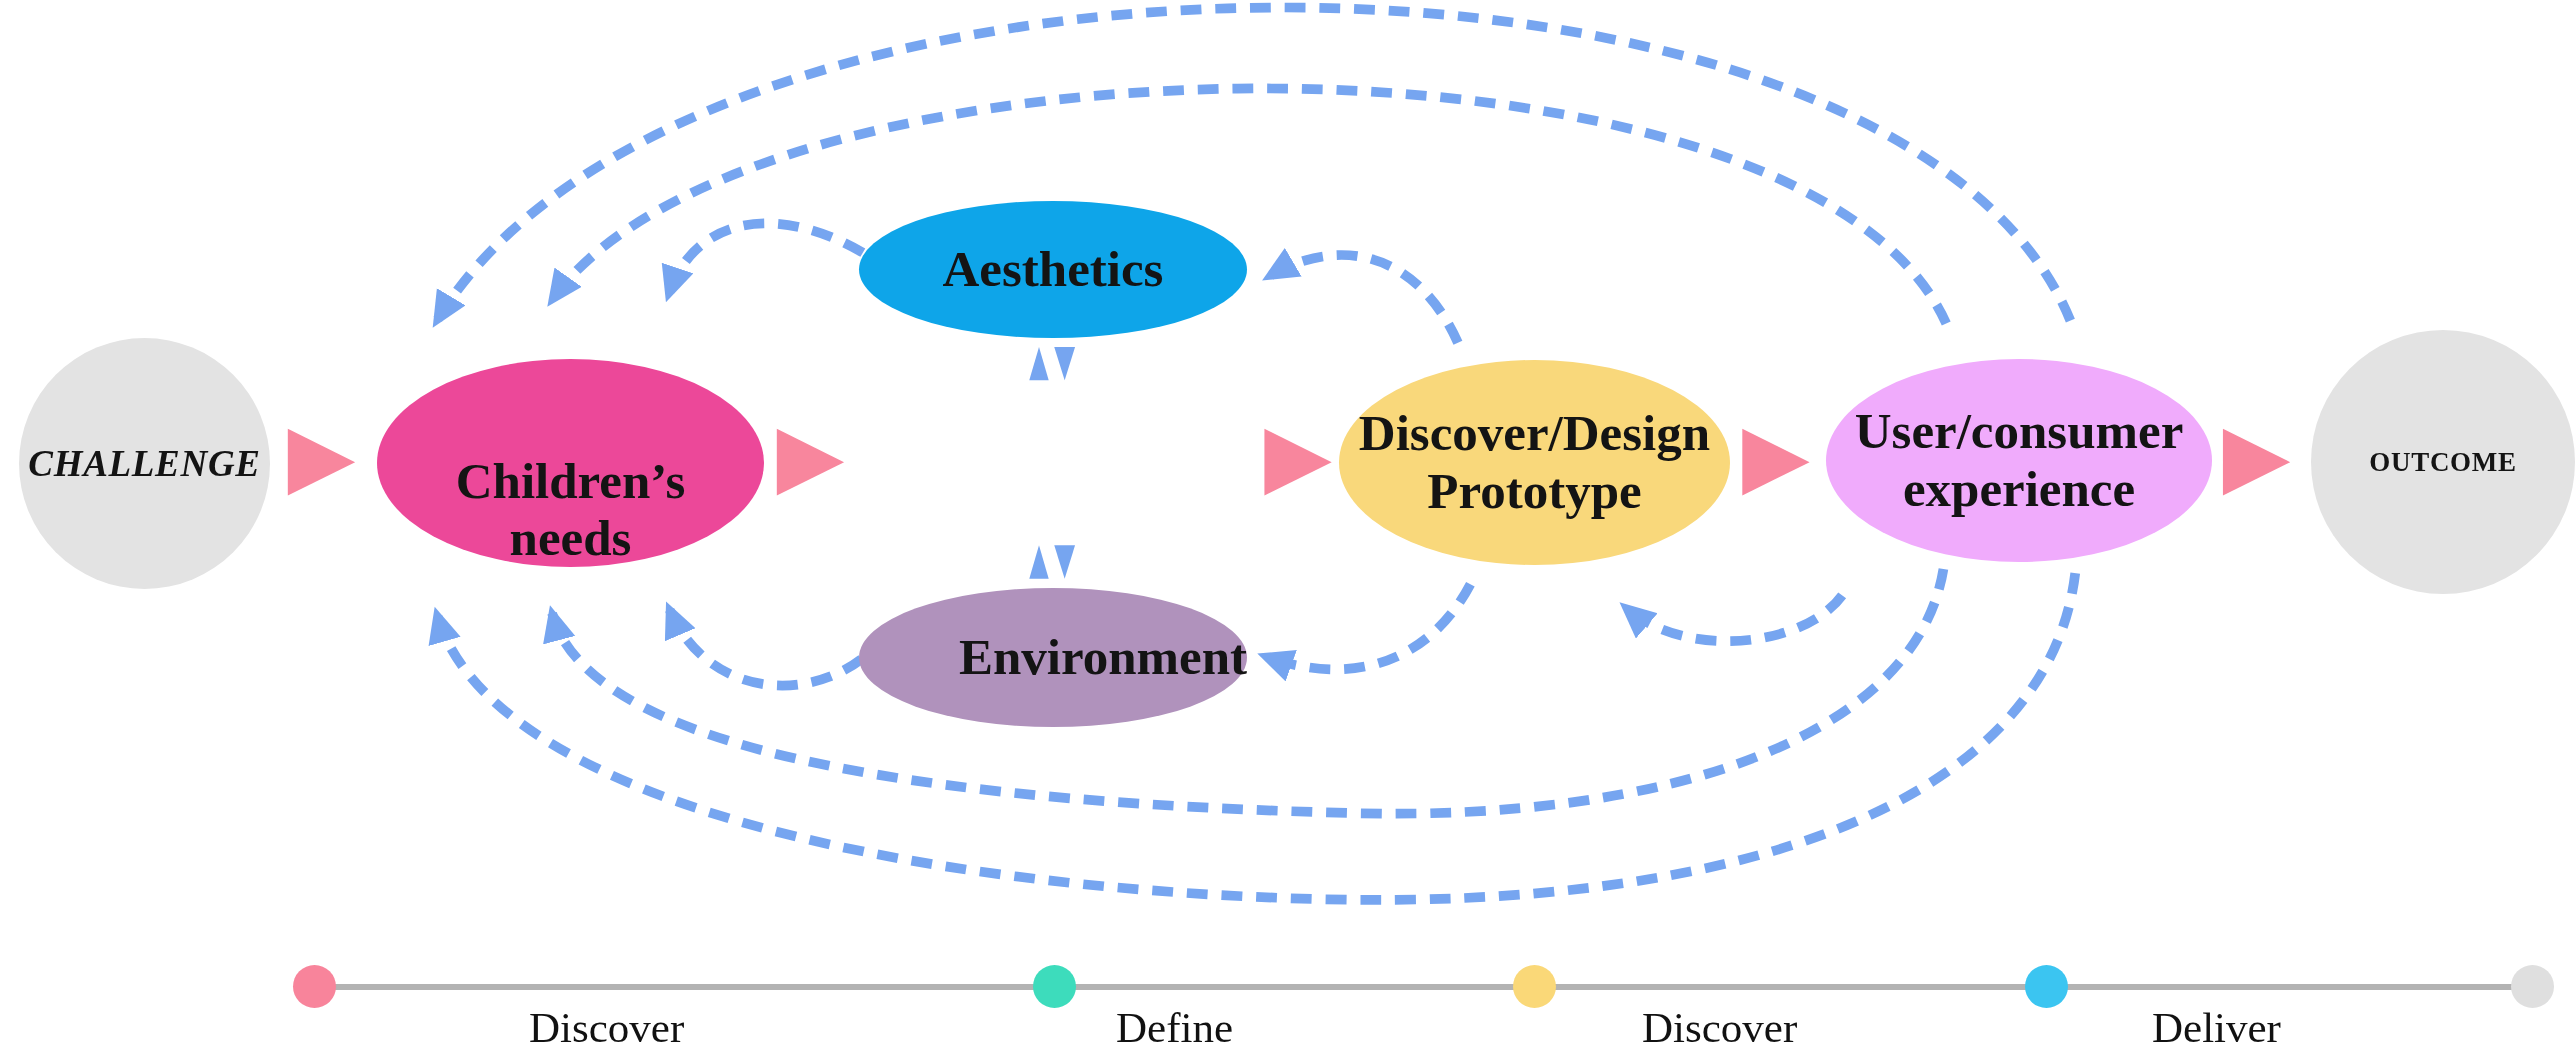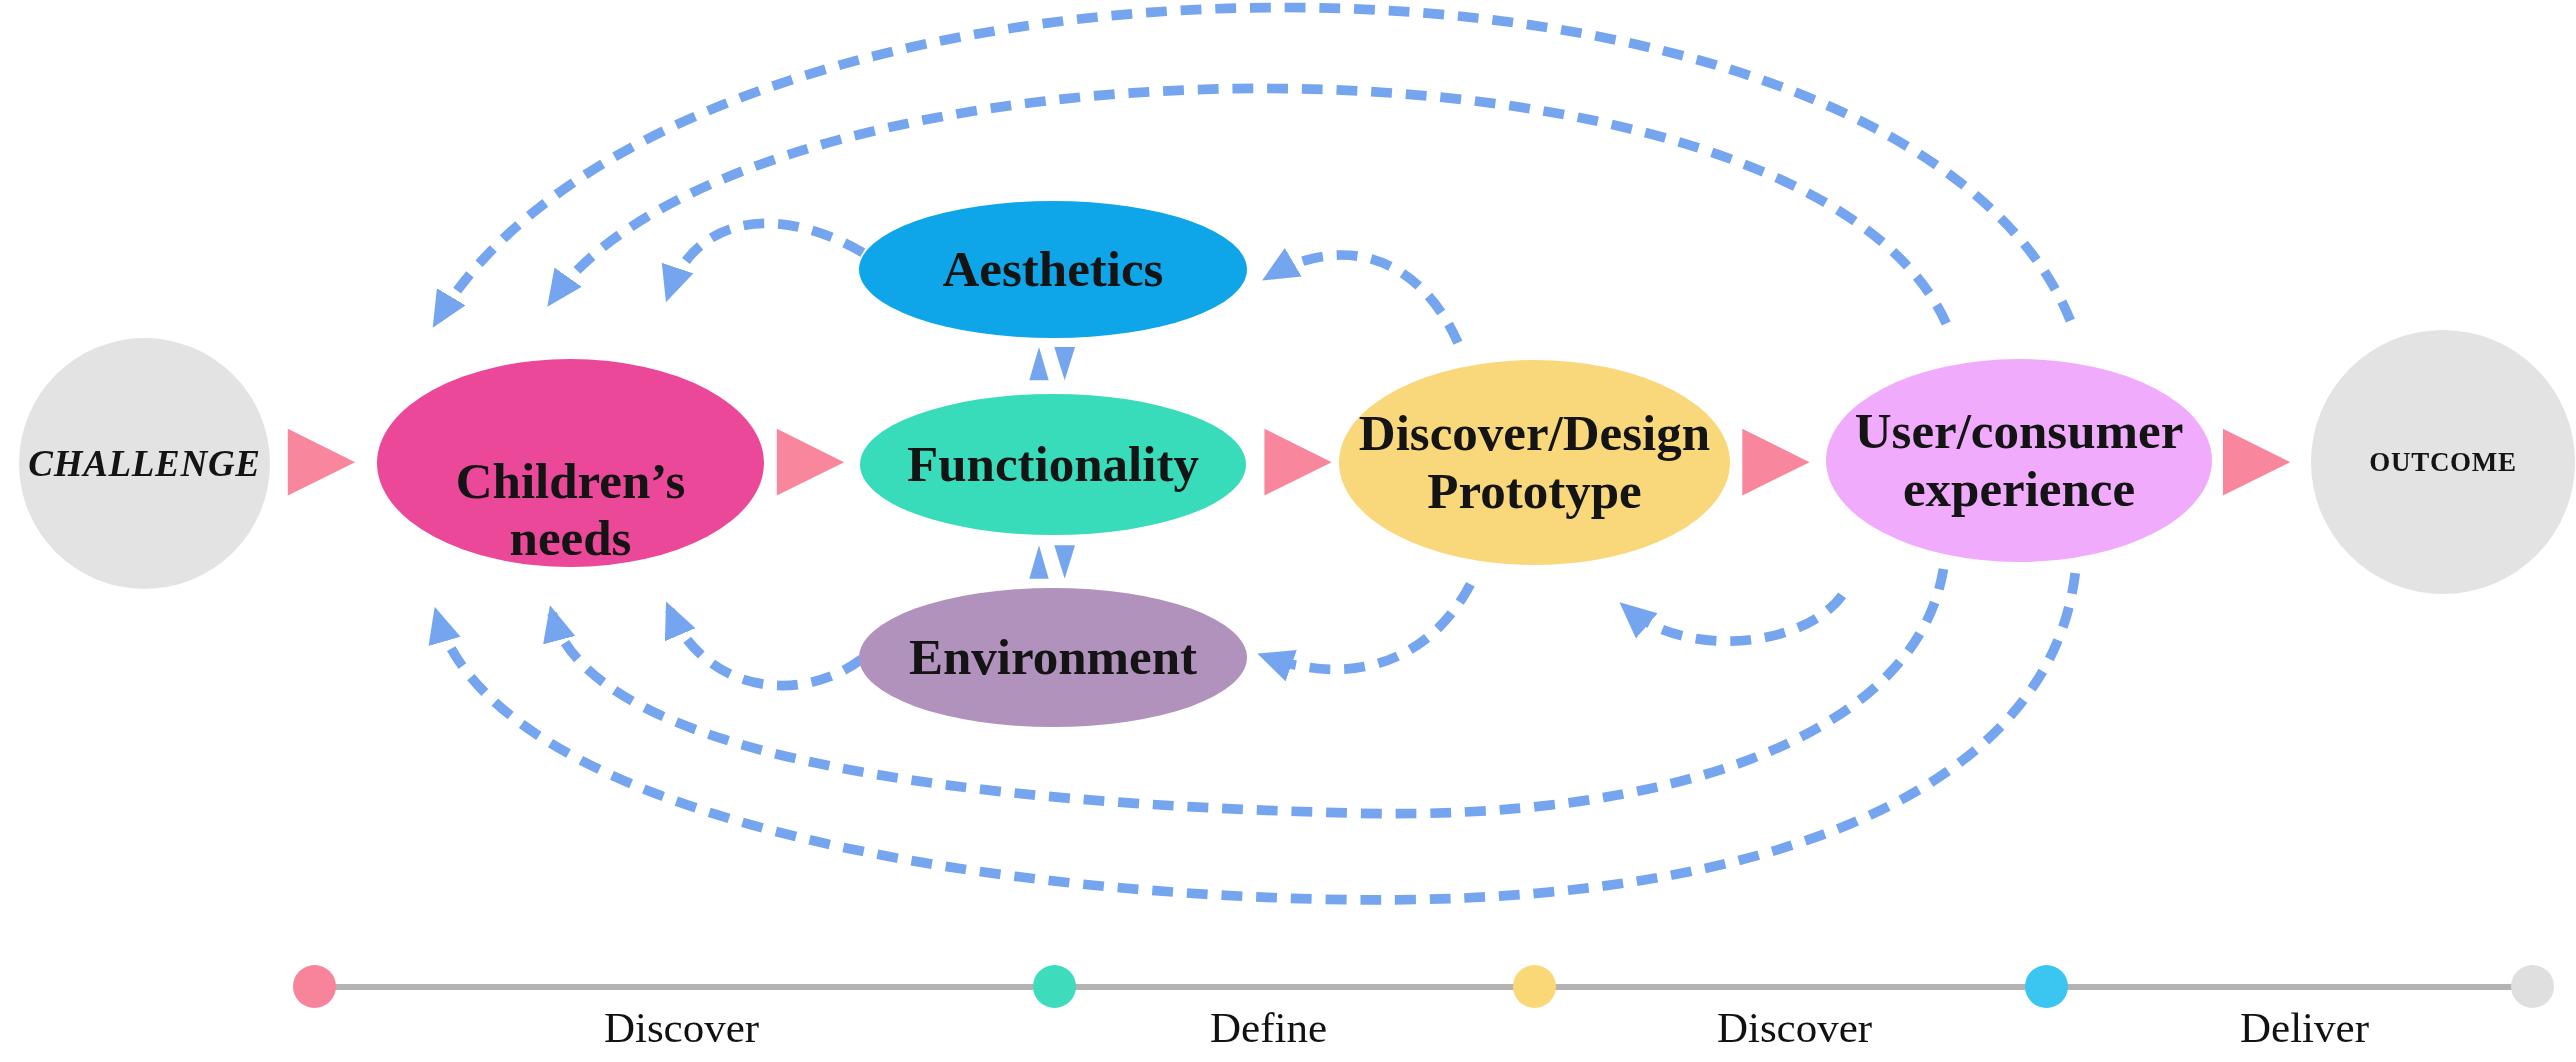--- a/index.html
+++ b/index.html
@@ -21,35 +21,35 @@
     text-align:center;border-radius:50%;
     color:#141414;font-weight:bold;white-space:pre-line;
   }
   .ellipse-label{font-size:51px;line-height:1.12;}
   .circle-node{font-size:37px;letter-spacing:0.7px;}
 
   .node-challenge{left:19px;top:338px;width:251px;height:251px;background:#E3E3E3;font-style:italic;}
   .node-childrens{left:377px;top:359px;width:387px;height:208px;background:#ec4899;align-items:flex-end;}
   .node-aesthetics{left:859px;top:201px;width:388px;height:137px;background:#0ea5e9;}
   .node-functionality{left:860px;top:394px;width:386px;height:141px;background:#38DBBA;}
-  .node-environment{left:859px;top:588px;width:388px;height:139px;background:#B092BC;}
+  .node-environment{left:859px;top:588px;width:388px;height:139px;background:#B092BC;justify-content:flex-end;}
   .node-clothing{left:1339px;top:360px;width:391px;height:205px;background:#F9D87B;}
   .node-user{left:1826px;top:359px;width:386px;height:203px;background:#f0abfc;}
   .node-outcome{left:2311px;top:330px;width:264px;height:264px;background:#E3E3E3;font-size:27px;}
 
   .timeline-line{position:absolute;left:315px;top:984px;width:2217px;height:5.5px;background:#B3B3B3;}
   .dot{position:absolute;top:965px;width:43px;height:43px;border-radius:50%;}
   .dot-discover{left:293px;background:#F8849B;}
   .dot-define{left:1033px;background:#3DDCBC;}
   .dot-develop{left:1513px;background:#FAD878;}
   .dot-deliver{left:2025px;background:#3BC5F1;}
   .dot-end{left:2511px;background:#DFDFDF;}
 
   .phase-label{
-    position:absolute;top:1003px;width:305px;text-align:center;
+    position:absolute;top:1003px;width:305px;text-align:left;
     font-size:43px;font-weight:normal;color:#111111;
   }
   .phase-discover{left:529px;}
   .phase-define{left:1116px;}
   .phase-develop{left:1642px;}
   .phase-deliver{left:2152px;}
 </style>
 </head>
 <body>
 
@@ -102,23 +102,20 @@
 
   <div class="node ellipse-label node-childrens">
     <span>Children’s
 needs</span>
   </div>
 
   <div class="node ellipse-label node-aesthetics">
     <span>Aesthetics</span>
   </div>
 
-  <div class="node ellipse-label node-functionality">
-    <span>Functionality</span>
-  </div>
 
   <div class="node ellipse-label node-environment">
     <span>Environment</span>
   </div>
 
   <div class="node ellipse-label node-clothing">
     <span>Discover/Design
 Prototype</span>
   </div>
 

